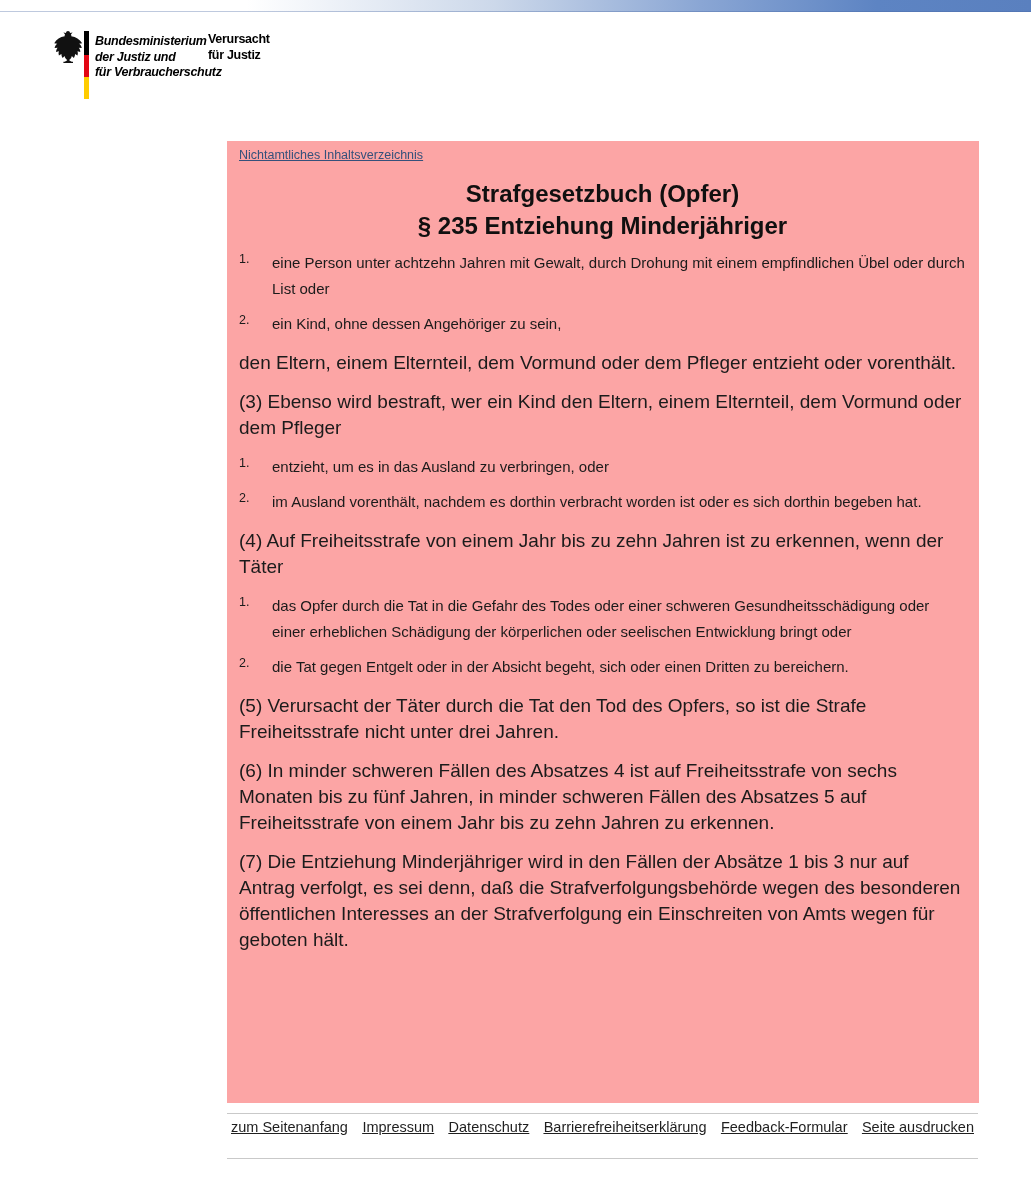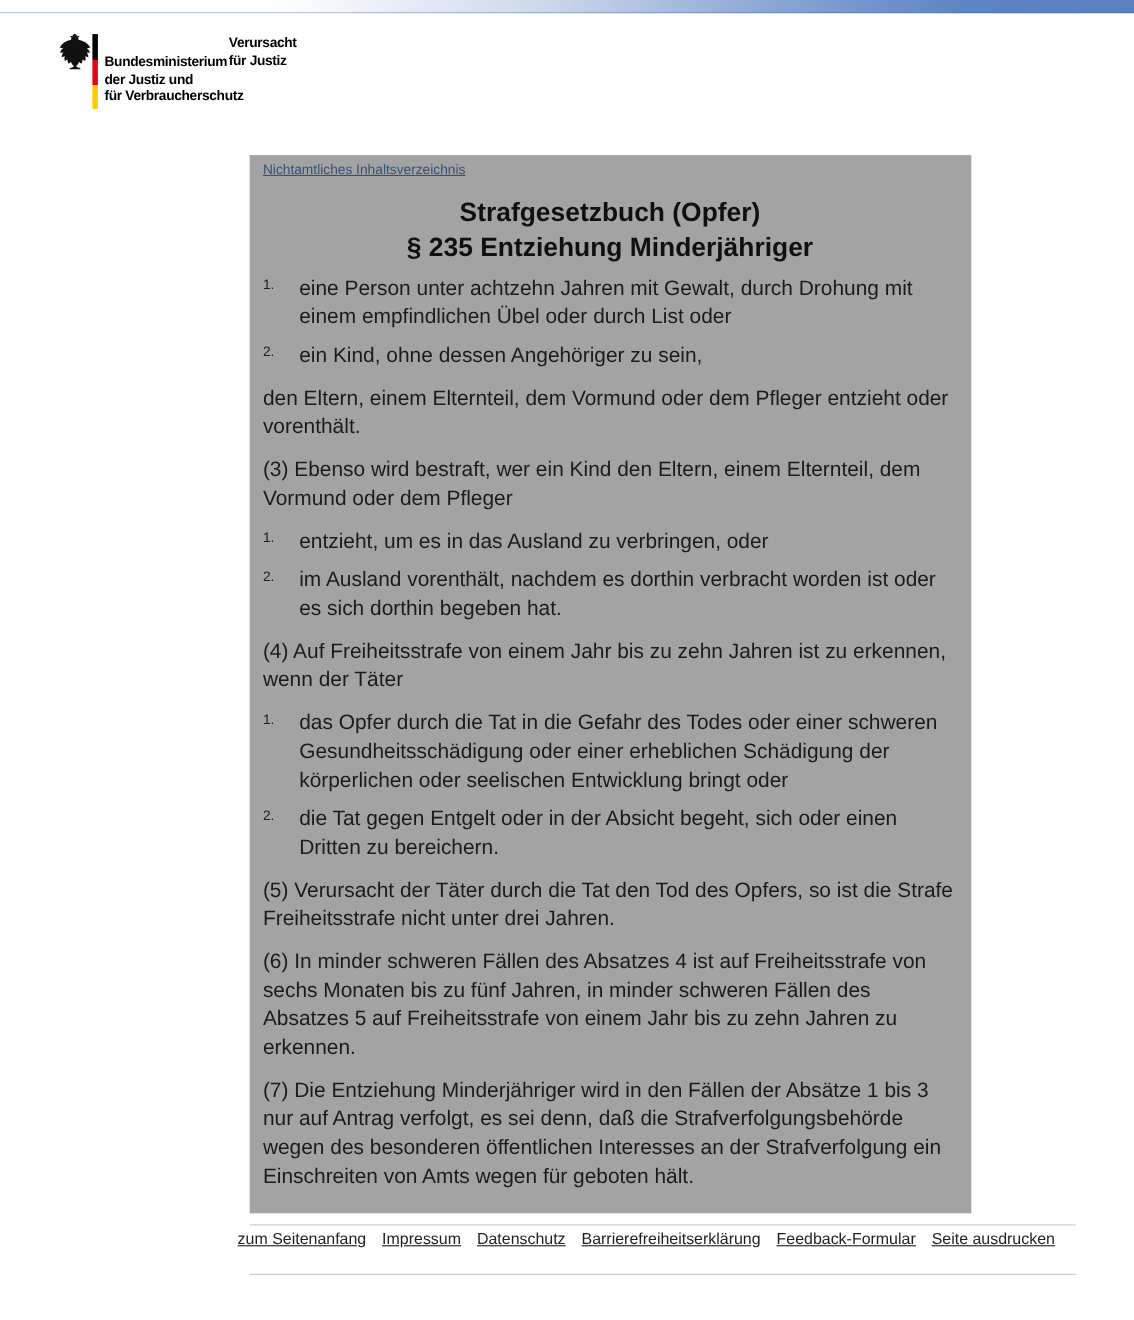--- a/index.html
+++ b/index.html
@@ -10,52 +10,52 @@
   
   .banner { position:absolute; left:0; top:0; width:1031px; height:12px;
     background:linear-gradient(to right,#ffffff 0%,#ffffff 24%,#ccd8ea 48%,#8aa6d4 68%,#5d84c3 85%,#5a80bf 100%);
     border-bottom:1px solid rgba(70,100,160,.35); }
 
   
   .logo { position:absolute; left:53px; top:29px; }
   .eagle { position:absolute; left:0; top:1px; width:30px; height:36px; fill:#111; }
   .stripe { position:absolute; left:31px; top:2px; width:5px; height:68px;
     background:linear-gradient(to bottom,#000 0,#000 35%,#e30613 35%,#e30613 68%,#ffcc00 68%,#ffcc00 100%); }
-  .ministry { position:absolute; left:42px; top:20px; width:160px;
-    font-size:12.5px; line-height:15.5px; font-weight:700; letter-spacing:-0.3px; color:#000; }
+  .ministry { position:absolute; left:42px; top:5px; width:160px;
+    font-size:12.5px; line-height:15.5px; font-weight:700; letter-spacing:-0.3px; color:#000;font-style:italic; }
   .office { position:absolute; left:155px; top:3px; width:120px;
     font-size:12.5px; line-height:15.5px; font-weight:700; letter-spacing:-0.3px; color:#000; }
   .ministry span, .office span { display:block; }
 
   
   .pager { position:absolute; left:227px; top:118px; width:751px; height:22px;
     display:flex; justify-content:space-between; align-items:center; }
   .pager a { display:flex; align-items:center; gap:7px; text-decoration:none; cursor:pointer; }
   .pager .lbl { font-size:15.5px; color:#3d5a7c; text-decoration:underline; }
   .pager svg { fill:#16368c; }
 
   
-  .content { position:absolute; left:227px; top:141px; width:656px; height:962px;
-    background:#a3a3a3; padding:4px 13px 10px 12px; overflow:hidden; }
+  .content { position:absolute; left:227px; top:141px; width:752px; height:962px;
+    background:#fca5a5; padding:4px 13px 10px 12px; overflow:hidden; }
   .toc a { font-size:12.5px; color:#35517b; text-decoration:underline; cursor:pointer; }
   h1.title { margin-top:15px; text-align:center; font-size:24px; line-height:31.5px;
     font-weight:700; color:#101010; }
   h1.title span { display:block; }
   .doc { margin-top:6px; }
   .para { font-size:19px; line-height:26px; margin:13px 0; color:#1b1b1b; }
   .li { display:flex; margin:9px 0; }
   .li .num { flex:0 0 33px; font-size:12.5px; padding-top:2px; color:#1b1b1b; }
-  .li .li-text { flex:1; font-size:19px; line-height:26px; color:#1b1b1b; }
+  .li .li-text { flex:1; font-size:15px; line-height:26px; color:#1b1b1b; }
 
   
   .rule { position:absolute; left:227px; width:751px; height:1px; background:#c9c9c9; }
   .rule-1 { top:1113px; }
   .rule-2 { top:1158px; }
-  .footer-links { position:absolute; left:216px; top:1119px; width:743px;
-    display:flex; justify-content:space-between; align-items:center; }
+  .footer-links { position:absolute; left:231px; top:1119px; width:743px;
+    display:flex; justify-content:space-between; align-items:center;text-decoration:underline; }
   .footer-links a { font-size:14.5px; color:#1f1f1f; text-decoration:underline; cursor:pointer; white-space:nowrap; }
 </style>
 </head>
 <body>
 
 <div class="page">
 
   <div class="banner"></div>
 
   <div class="logo">

